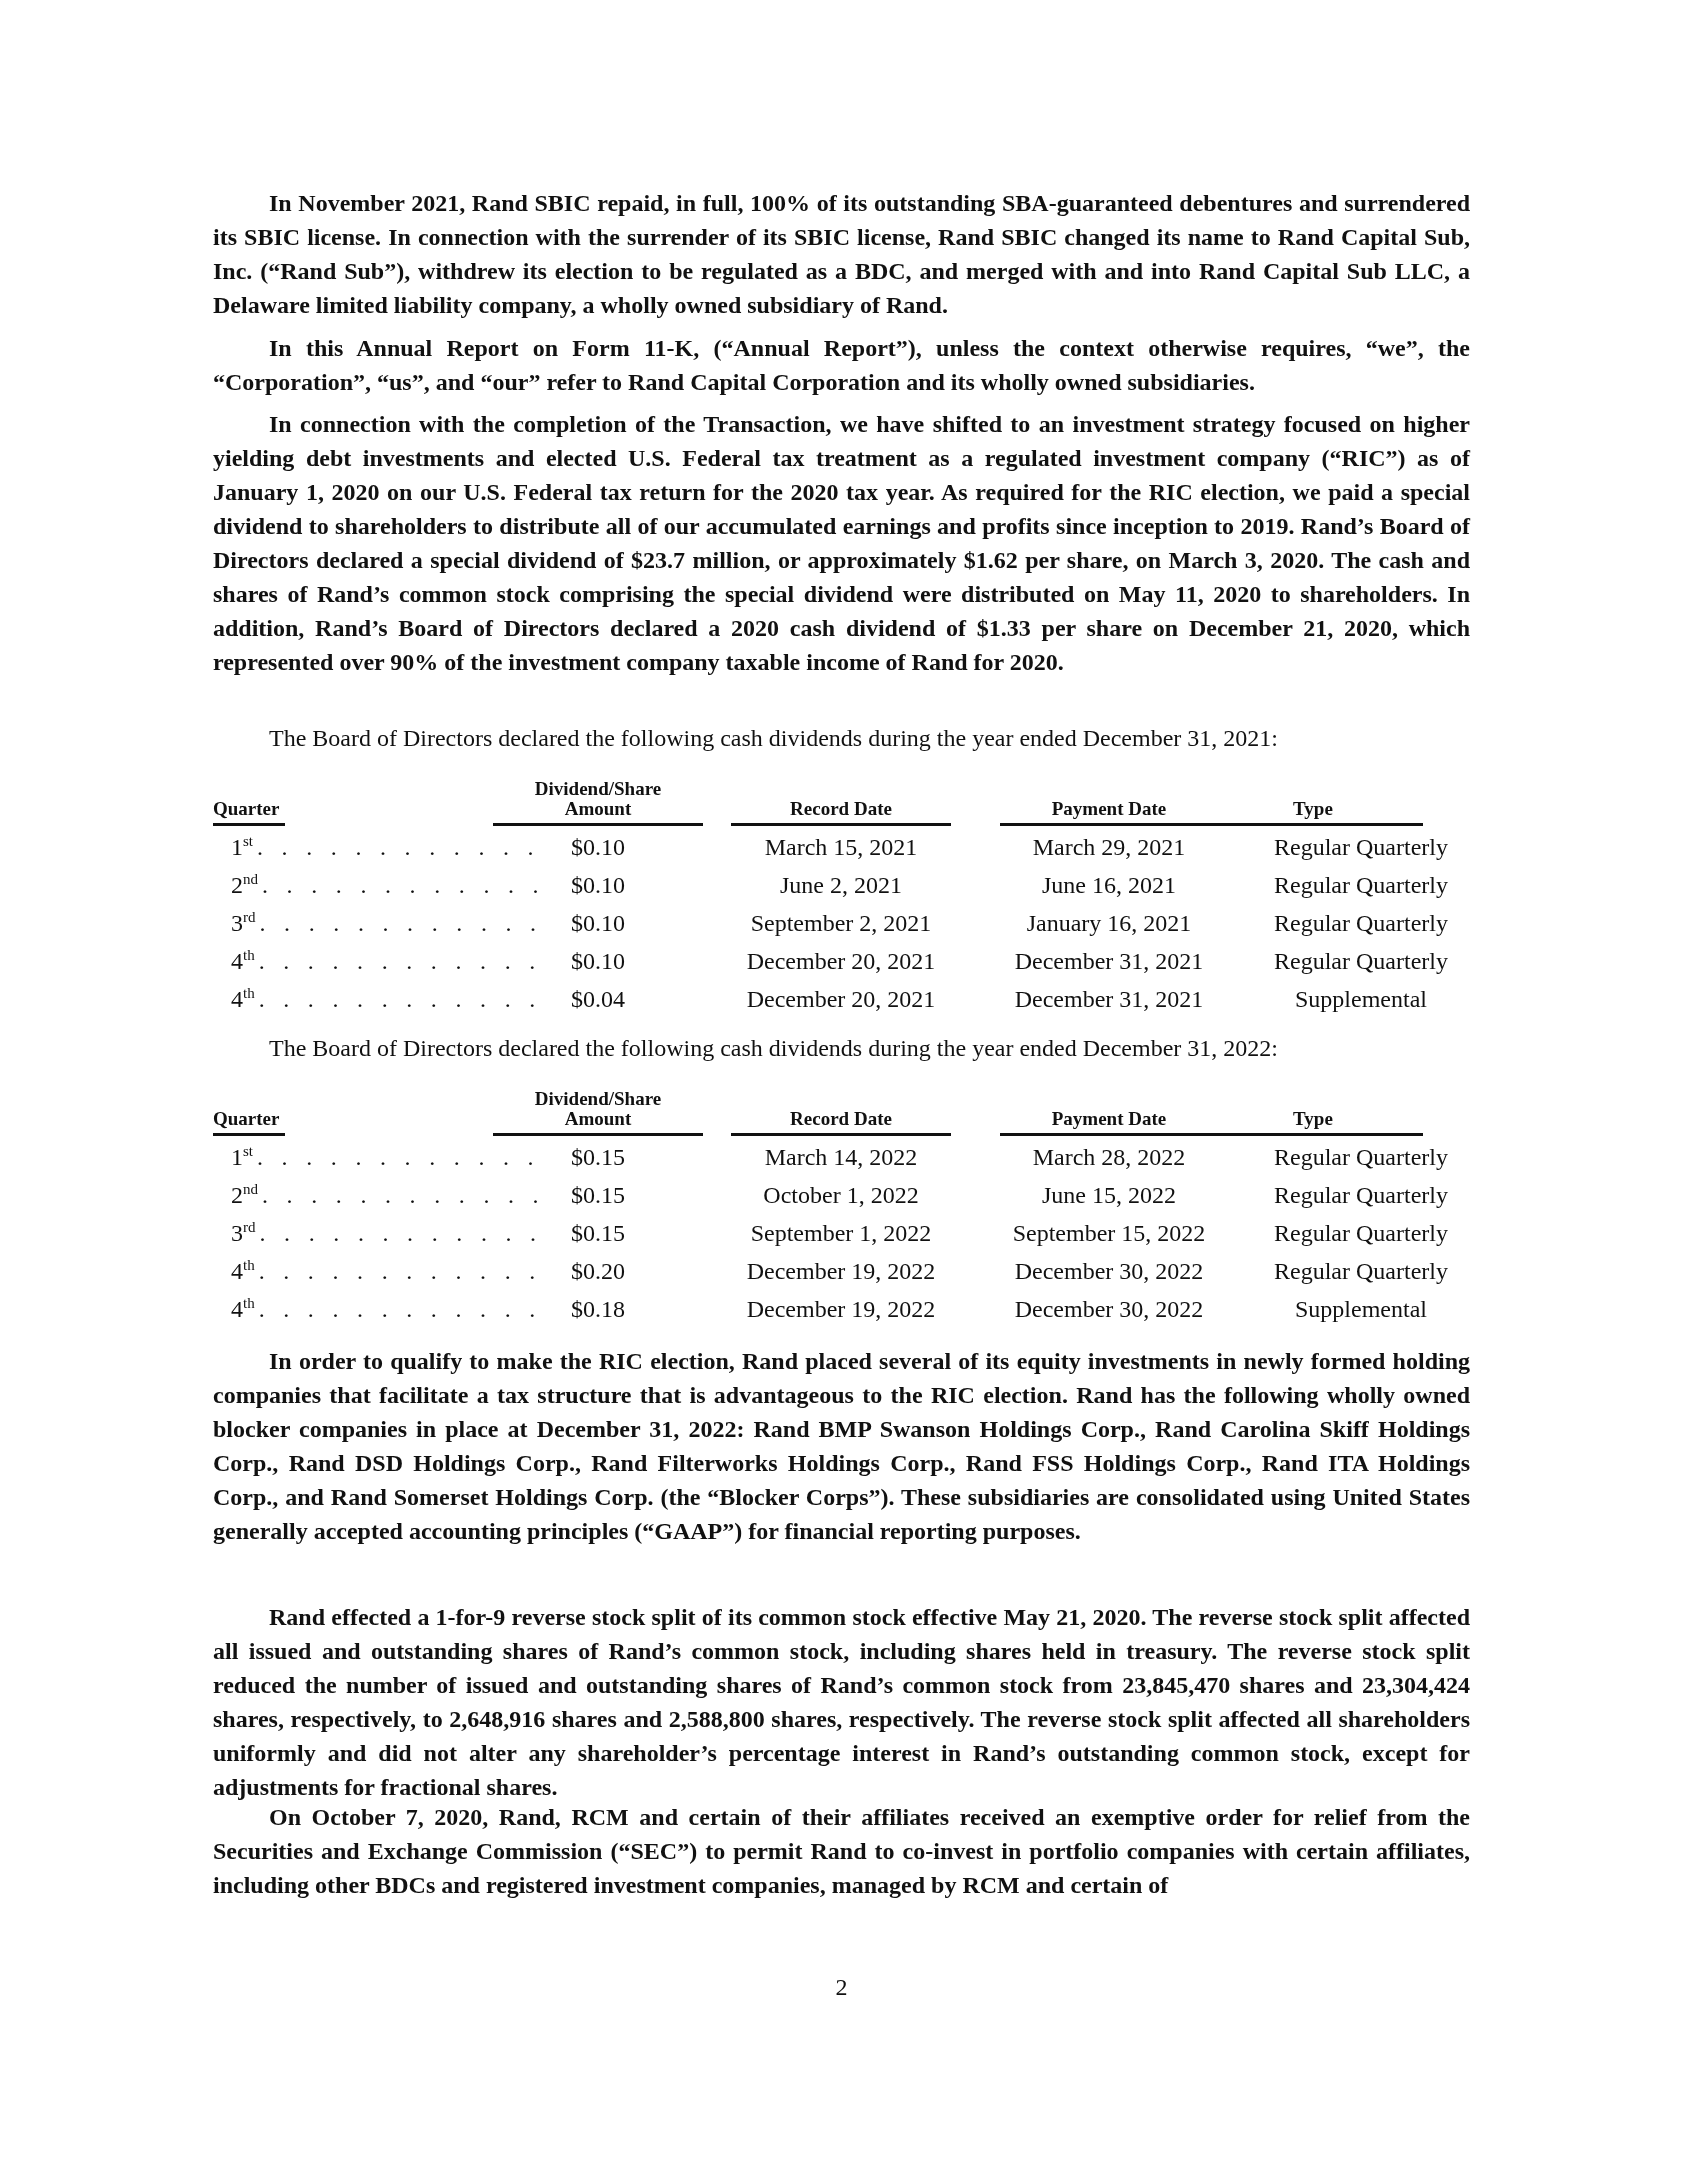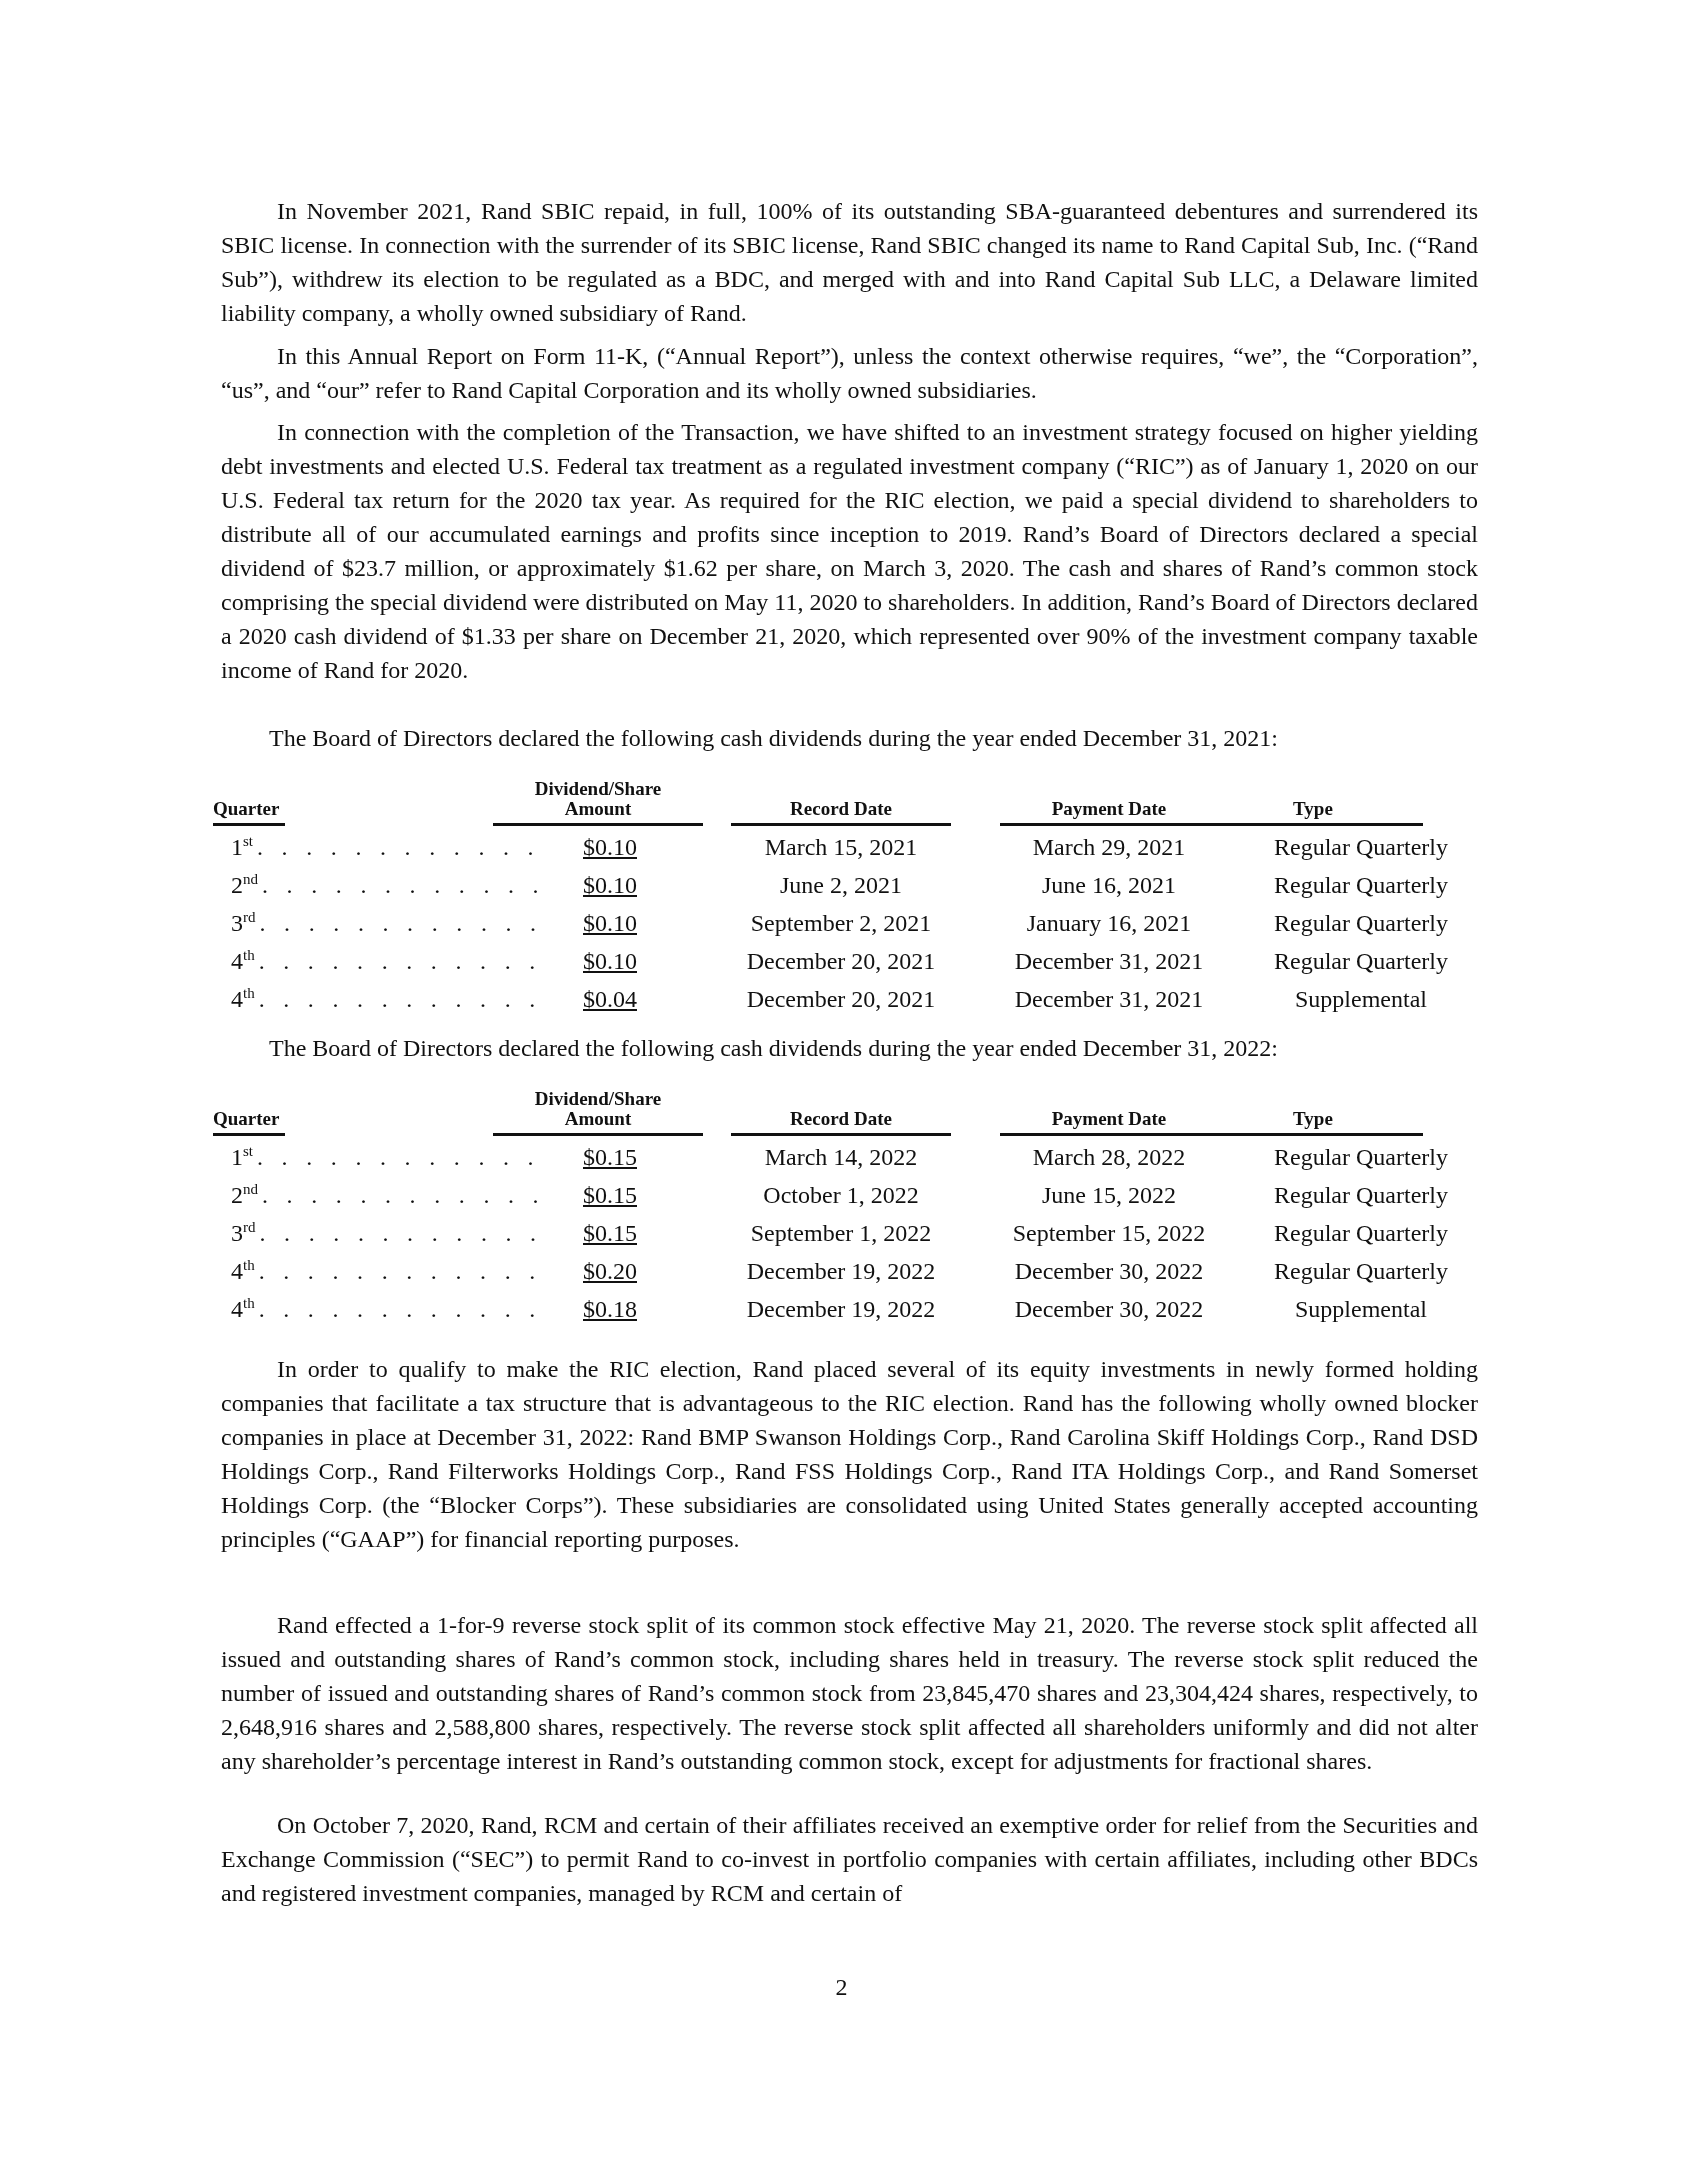--- a/index.html
+++ b/index.html
@@ -1,35 +1,35 @@
 <!DOCTYPE html>
 <html><head>
 <meta charset="utf-8">
 <style>
   html, body { margin: 0; padding: 0; background: #ffffff; }
   body { width: 1683px; height: 2178px; position: relative; overflow: hidden;
          font-family: "Liberation Serif", "DejaVu Serif", serif; color: #111; }
   .para { position: absolute; left: 213px; width: 1257px; font-size: 24px;
-          line-height: 34px; text-align: justify; text-indent: 56px; margin: 8px; }
+          line-height: 34px; text-align: justify; text-indent: 56px; margin: 0; font-weight: bold; }
   .intro { position: absolute; left: 269px; font-size: 24px; line-height: 34px; margin: 0; white-space: nowrap; }
   .tbl { position: absolute; left: 213px; width: 1257px; }
   .thead { position: relative; height: 71px; }
   .th { position: absolute; bottom: 0; font-weight: bold; font-size: 19px; line-height: 20px;
         text-align: center; padding-bottom: 4px; border-bottom: 3px solid #111; }
   .th.q { left: 0; width: 72px; text-align: left; }
   .th.a { left: 280px; width: 210px; }
   .th.r { left: 518px; width: 220px; }
   .th.p { left: 787px; width: 218px; }
   .th.t { left: 990px; width: 220px; }
   .row { position: relative; height: 38px; font-size: 24px; line-height: 38px; }
   .cell { position: absolute; top: 0; white-space: nowrap; }
   .c-q { left: 18px; }
   .c-q sup { font-size: 15px; vertical-align: 0; position: relative; top: -9px; }
   .leader { letter-spacing: 6.3px; margin-left: 4px; }
-  .c-a { left: 292px; width: 210px; text-align: center; text-decoration: underline; }
+  .c-a { left: 280px; width: 210px; text-align: center; }
   .c-r { left: 510px; width: 236px; text-align: center; }
   .c-p { left: 779px; width: 234px; text-align: center; }
   .c-t { left: 1038px; width: 220px; text-align: center; }
   .pagenum { position: absolute; left: 0; width: 1683px; top: 1970px; text-align: center;
              font-size: 24px; line-height: 34px; }
 </style>
 </head>
 <body>
 
 <p class="para" style="top:186px;">In November 2021, Rand SBIC repaid, in full, 100% of its outstanding SBA-guaranteed debentures and surrendered its SBIC license. In connection with the surrender of its SBIC license, Rand SBIC changed its name to Rand Capital Sub, Inc. (“Rand Sub”), withdrew its election to be regulated as a BDC, and merged with and into Rand Capital Sub LLC, a Delaware limited liability company, a wholly owned subsidiary of Rand.</p>

